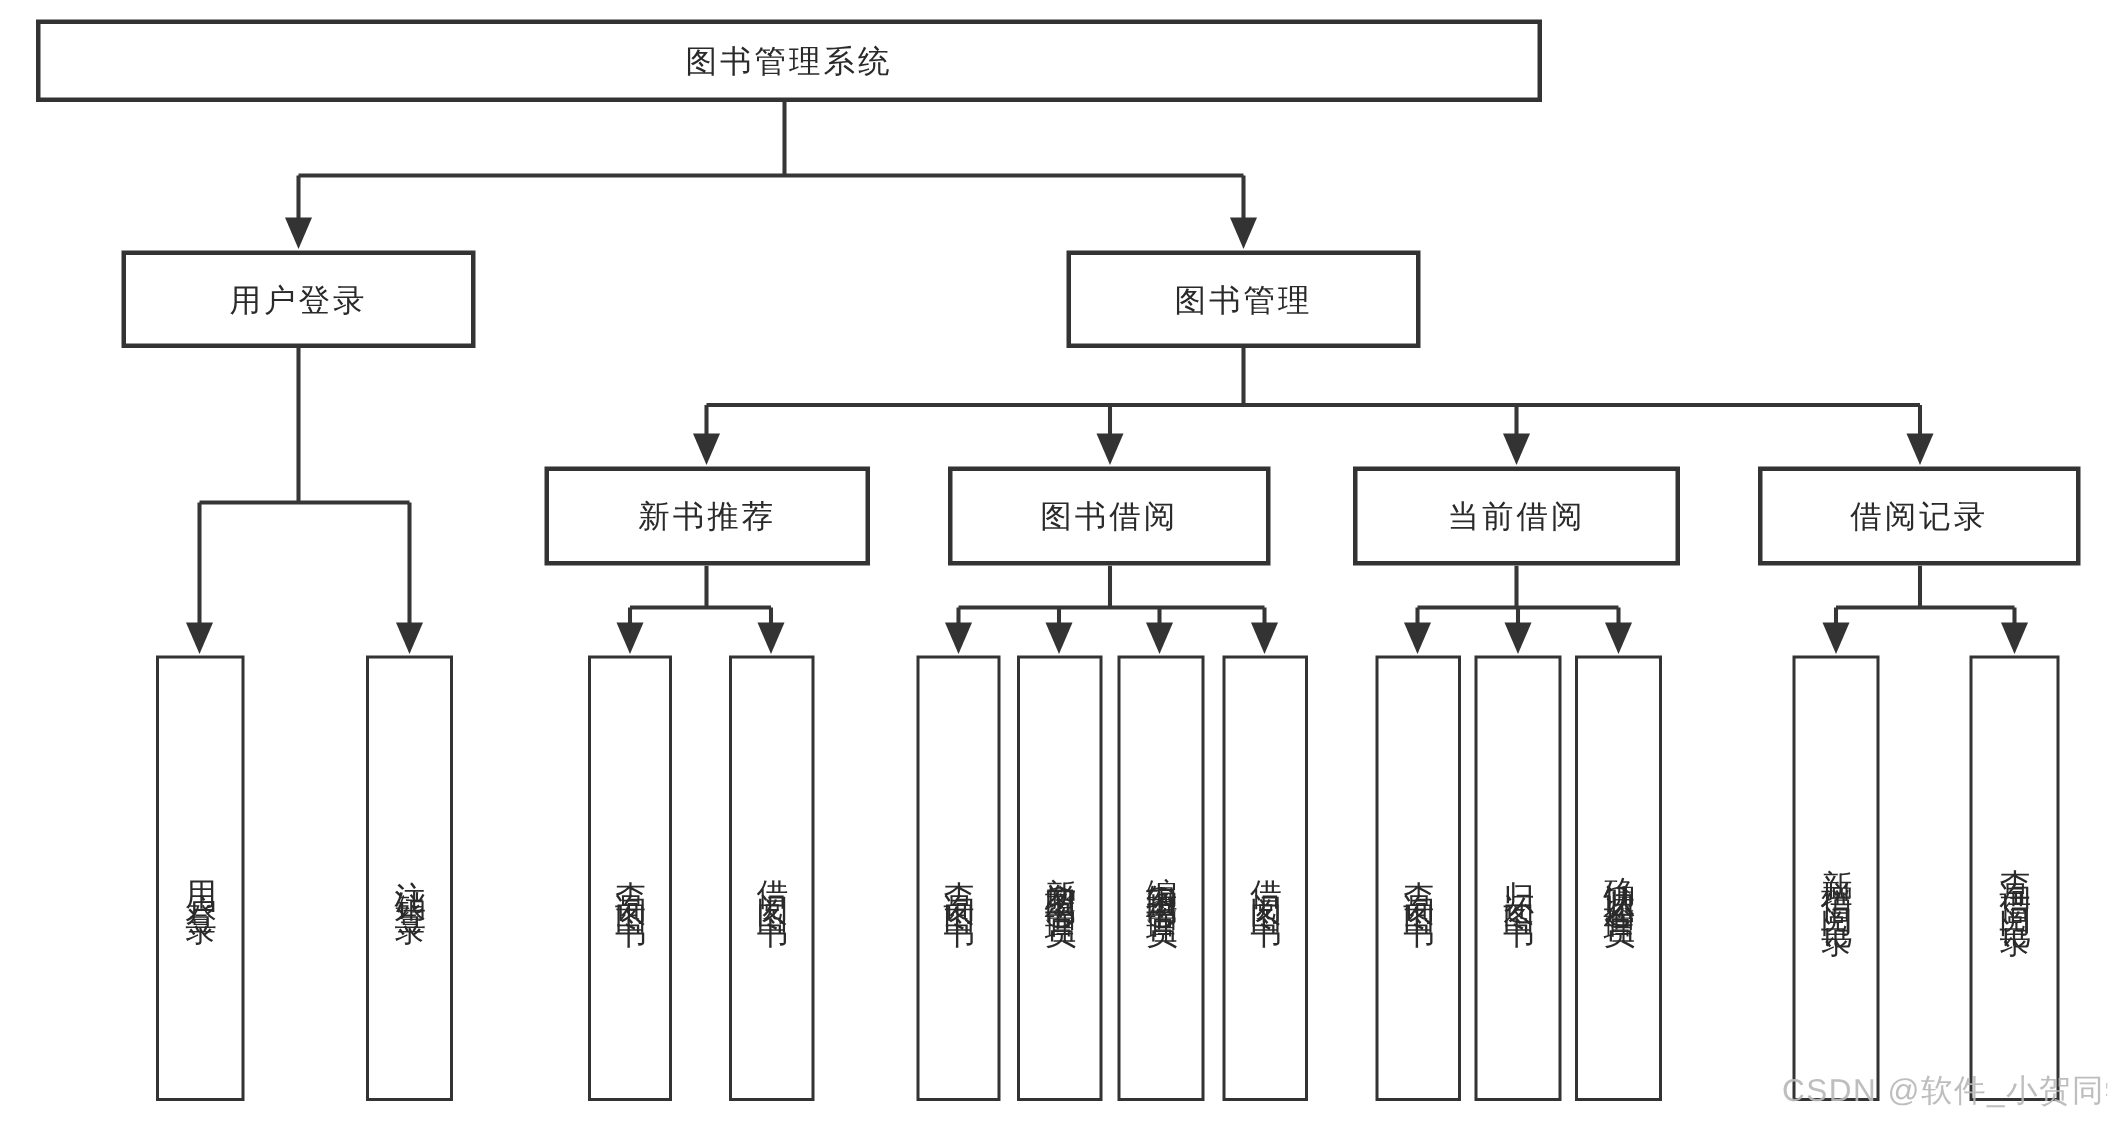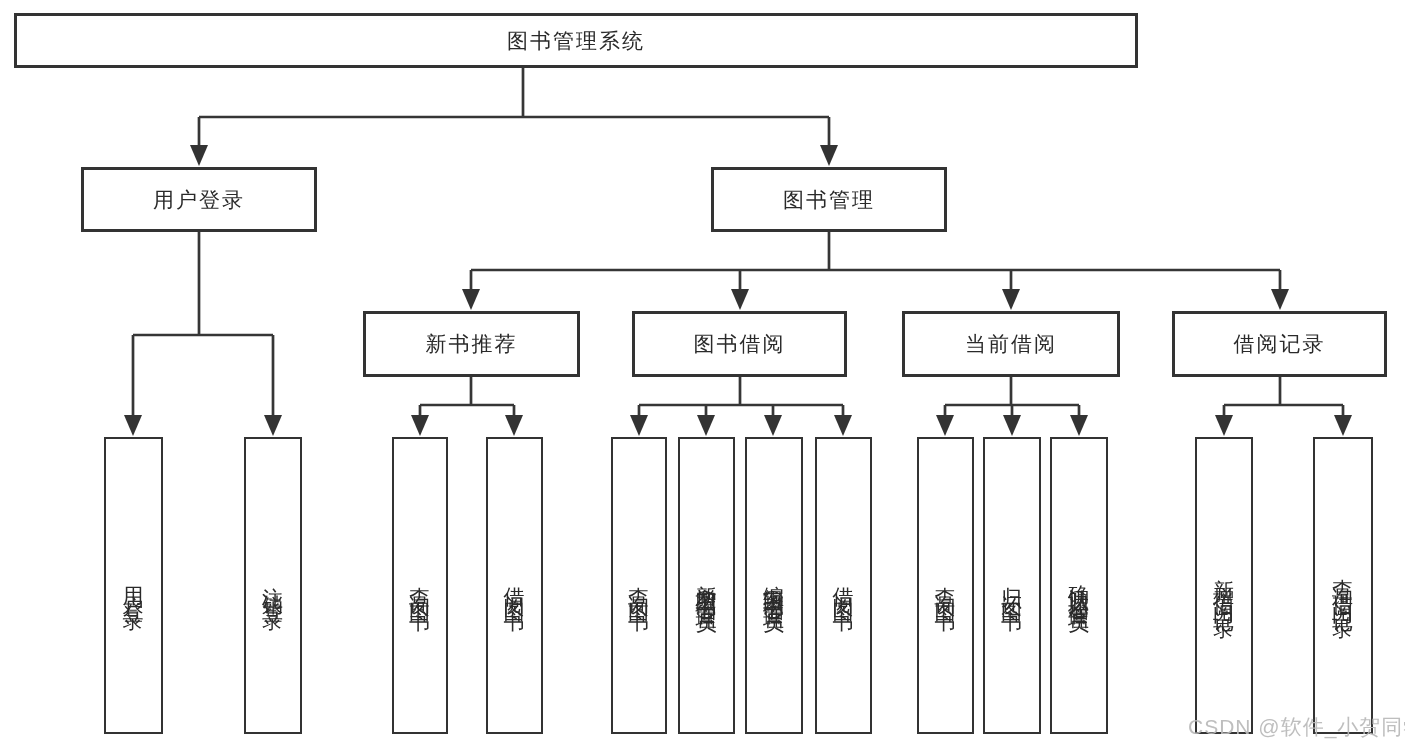--- a/index.html
+++ b/index.html
@@ -102,21 +102,21 @@
       <polygon points="764,415 782,415 773,436"></polygon>
       <polygon points="834,415 852,415 843,436"></polygon>
       <polygon points="936,415 954,415 945,436"></polygon>
       <polygon points="1003,415 1021,415 1012,436"></polygon>
       <polygon points="1070,415 1088,415 1079,436"></polygon>
       <polygon points="1215,415 1233,415 1224,436"></polygon>
       <polygon points="1334,415 1352,415 1343,436"></polygon>
     </g>
   </svg>
 
-  <div class="hbox" style="left:14px;top:13px;width:1124px;height:55px">
+  <div class="hbox" style="left:24px;top:13px;width:1004px;height:55px">
     <span>图书管理系统</span>
   </div>
 
   <div class="hbox" style="left:81px;top:167px;width:236px;height:65px">
     <span>用户登录</span>
   </div>
   <div class="hbox" style="left:363px;top:311px;width:217px;height:66px">
     <span>新书推荐</span>
   </div>
 

